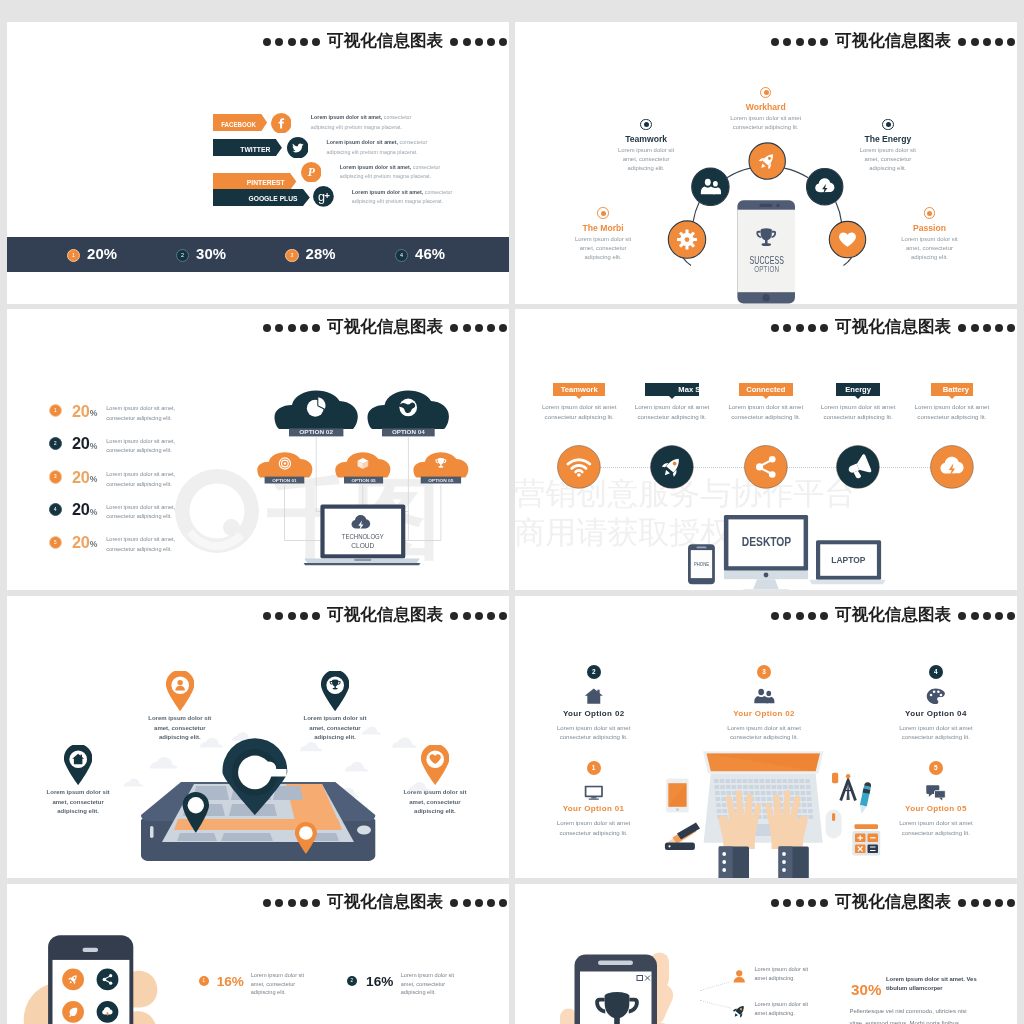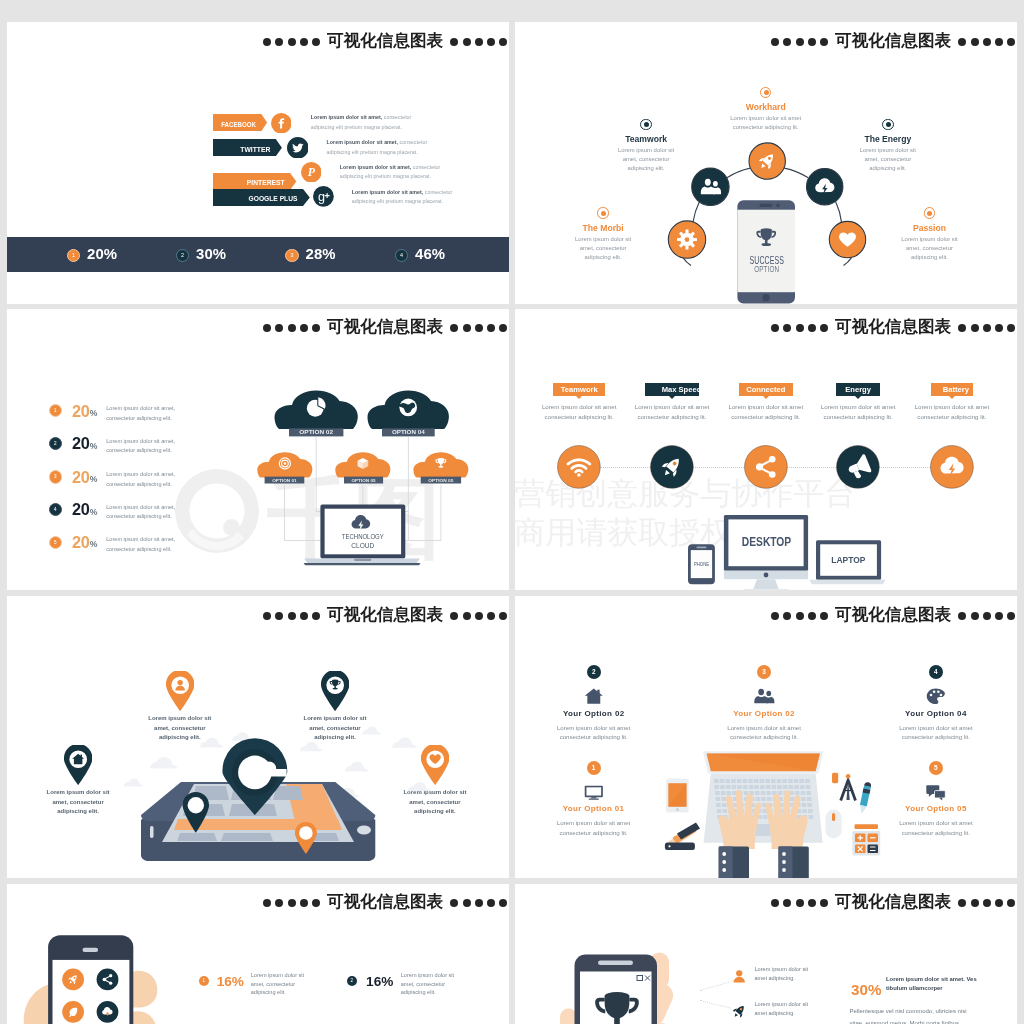--- a/index.html
+++ b/index.html
@@ -319,21 +319,21 @@
             <path d="M12.701999999999998 5.58888 c-4.31868 0 -8.12928 1.5242399999999998 -10.923719999999998 4.31868" fill="none" stroke="#ffffff" stroke-width="2.79444" stroke-linecap="round"></path>
             <path d="M12.701999999999998 11.17776 c2.79444 0 5.334839999999999 1.01616 7.1131199999999986 3.0484799999999996" fill="none" stroke="#ffffff" stroke-width="2.79444" stroke-linecap="round"></path>
             <path d="M12.701999999999998 11.17776 c-2.79444 0 -5.334839999999999 1.01616 -7.1131199999999986 3.0484799999999996" fill="none" stroke="#ffffff" stroke-width="2.79444" stroke-linecap="round"></path>
             <path d="M12.701999999999998 16.25856 c1.2701999999999998 0 2.5403999999999995 0.50808 3.3025199999999995 1.5242399999999998" fill="none" stroke="#ffffff" stroke-width="2.79444" stroke-linecap="round"></path>
             <path d="M12.701999999999998 16.25856 c-1.2701999999999998 0 -2.5403999999999995 0.50808 -3.3025199999999995 1.5242399999999998" fill="none" stroke="#ffffff" stroke-width="2.79444" stroke-linecap="round"></path>
             <circle cx="12.701999999999998" cy="20.831279999999996" r="1.7782799999999996" fill="#ffffff"></circle>
           </g>
         </svg>
       </div>
       <div class="ab lyr" style="left:130.0px;top:74.6px;width:54.0px;height:13.3px;background:#163340;"></div>
-      <div class="ab lyr" style="left:130.0px;top:76.7px;width:73px;text-align:center;font-size:7.6px;font-weight:700;color:#ffffff;line-height:9.2px;">Max Speed</div>
+      <div class="ab lyr" style="left:130.0px;top:76.7px;width:73px;text-align:right;font-size:7.6px;font-weight:700;color:#ffffff;line-height:9.2px;">Max Speed</div>
       <div class="ab lyr" style="left:153.8px;top:87.9px;width:0;height:0;border-left:3.2px solid transparent;border-right:3.2px solid transparent;border-top:3.4px solid #163340;"></div>
       <div class="ab lyr" style="left:115.0px;top:93.0px;width:84px;text-align:center;font-size:6.2px;line-height:10.0px;color:#7f8b95;">Lorem ipsum dolor sit amet consectetur adipiscing lit.</div>
       <div class="ab lyr" style="left:135.1px;top:136.6px;">
         <svg class="" width="43.8" height="43.8" viewBox="0 0 43.8 43.8" style="">
           <circle cx="21.9" cy="21.9" r="21.4" fill="#163340" stroke="#56453a" stroke-opacity="0.45" stroke-width="1"></circle>
           <g transform="translate(9.20,9.20)">
             <g transform="rotate(40 12.701999999999998 12.701999999999998)" fill="#ffffff">
               <path d="M12.701999999999998 2.03232 c3.3025199999999995 3.0484799999999996 4.826759999999999 7.1131199999999986 4.826759999999999 11.431799999999999 l0 2.5403999999999995 l-9.653519999999999 0 l0 -2.5403999999999995 c0 -4.31868 1.5242399999999998 -8.38332 4.826759999999999 -11.431799999999999 Z"></path>
               <path d="M7.621199999999999 11.939879999999999 c-1.7782799999999996 1.2701999999999998 -2.79444 3.3025199999999995 -2.79444 5.334839999999999 l0 1.7782799999999996 l2.79444 -1.7782799999999996 Z"></path>
               <path d="M17.782799999999998 11.939879999999999 c1.7782799999999996 1.2701999999999998 2.79444 3.3025199999999995 2.79444 5.334839999999999 l0 1.7782799999999996 l-2.79444 -1.7782799999999996 Z"></path>

